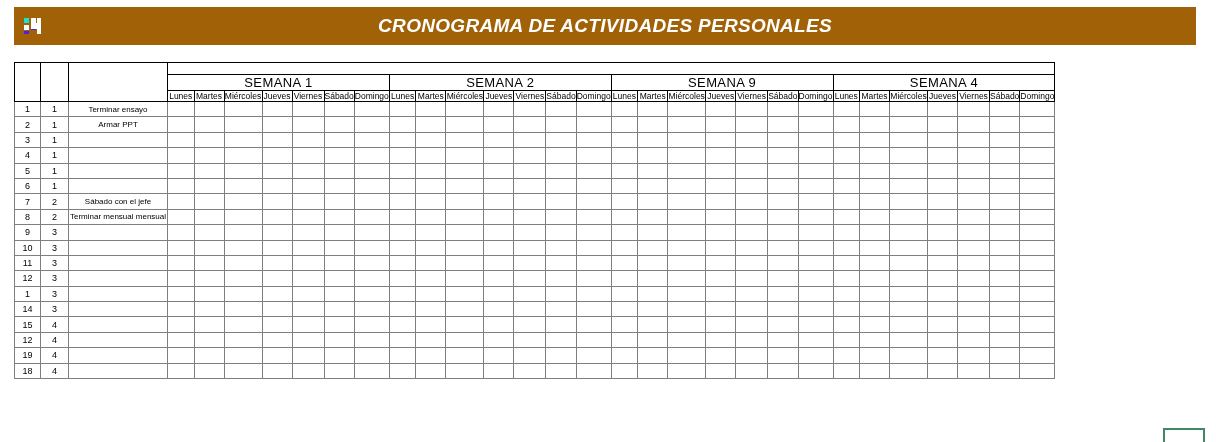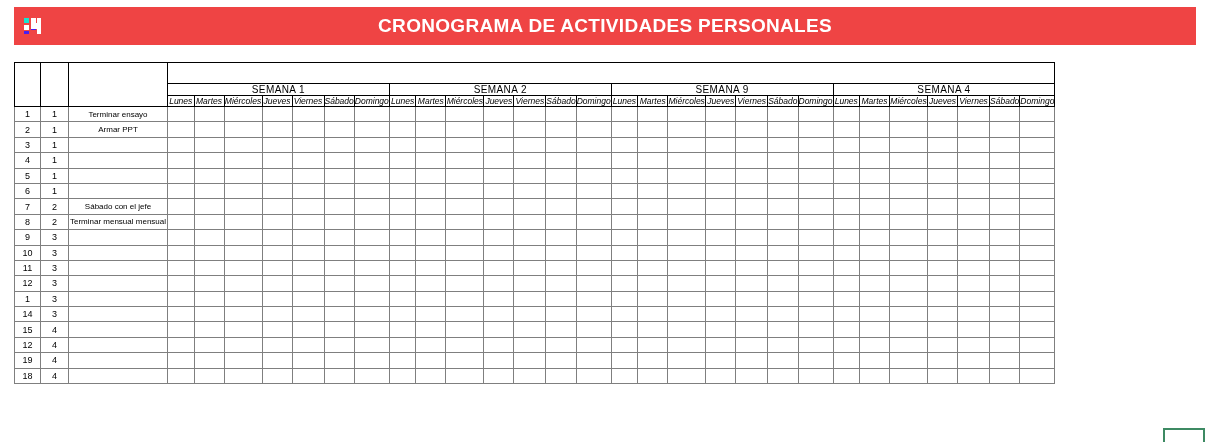--- a/index.html
+++ b/index.html
@@ -16,24 +16,25 @@
     position: relative;
   }
 
   
   #banner {
     position: absolute;
     left: 14px;
     top: 7px;
     width: 1182px;
     height: 38px;
-    background: #ef4444;
+    background: #a16207;
     display: flex;
     align-items: center;
     box-sizing: border-box;
+    font-style: italic;
   }
   #banner-logo {
     width: 26px;
     height: 22px;
     margin-left: 7px;
     flex: 0 0 auto;
     display: block;
   }
   #banner-title {
     position: absolute;
@@ -69,43 +70,43 @@
   .hdr-black {
     background: #000000;
     color: #ffffff;
     font-weight: bold;
     text-align: center;
     vertical-align: middle;
     border-color: #000000 !important;
   }
   .hdr-black.corner-no   { font-size: 10px; }
   .hdr-black.corner-act  { font-size: 10px; letter-spacing: .4px; }
-  .hdr-black.mes         { font-size: 17px; letter-spacing: .6px; text-align: right; }
+  .hdr-black.mes         { font-size: 10px; letter-spacing: .6px; text-align: right; }
   .vert-label {
     display: inline-block;
     writing-mode: vertical-rl;
     transform: rotate(180deg);
     font-size: 8px;
     font-weight: bold;
     letter-spacing: .5px;
     line-height: 1;
   }
 
   
   .hdr-teal {
     background: #2ae6c4;
     color: #000000;
     font-weight: bold;
     text-align: center;
     vertical-align: middle;
     font-size: 9px;
     border: 1px solid #000000 !important;
   }
-  .hdr-teal.week { font-size: 10px; letter-spacing: .4px; }
-  .hdr-teal.day  { font-size: 8.5px; font-style: italic; }
+  .hdr-teal.week { font-size: 13px; letter-spacing: .4px; }
+  .hdr-teal.day  { font-size: 8.5px; }
 
   
   .c-no, .c-tema {
     text-align: center;
     vertical-align: middle;
     font-size: 9px;
     color: #000000;
   }
   .c-act {
     text-align: center;

